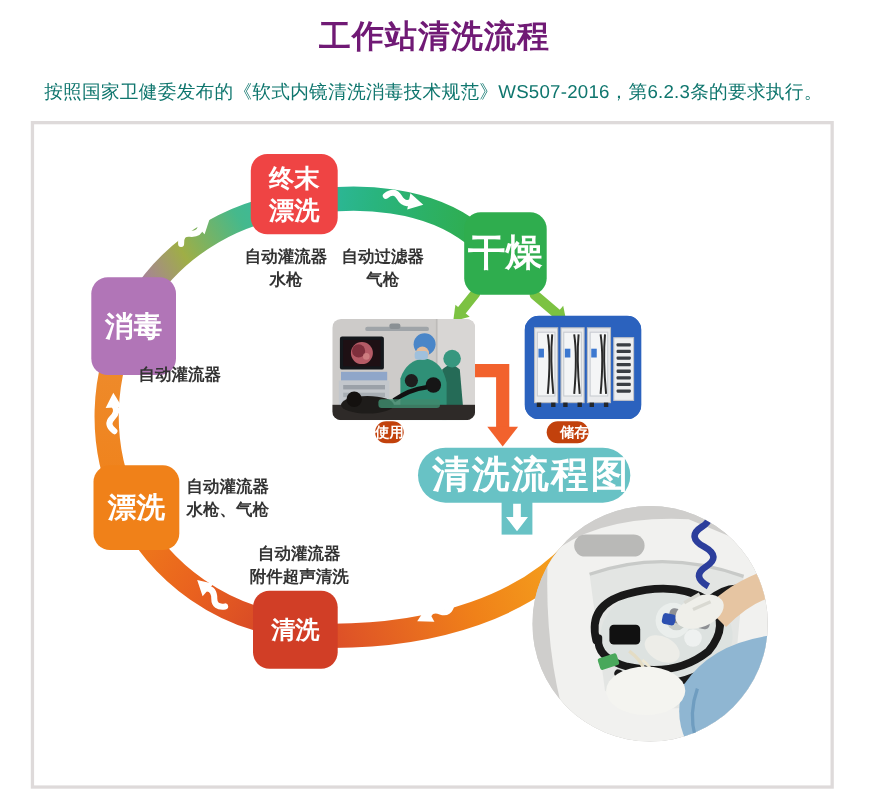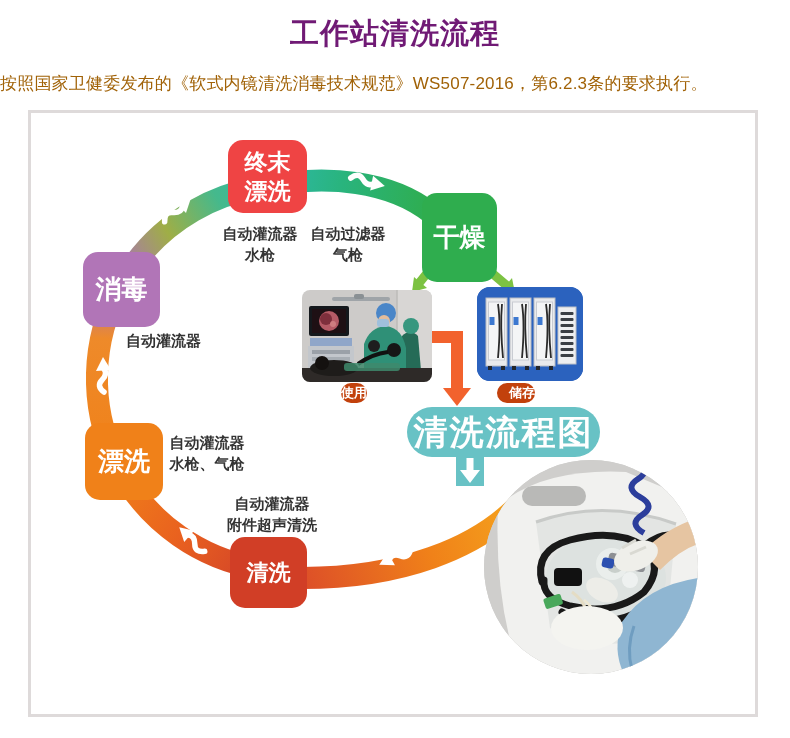--- a/index.html
+++ b/index.html
@@ -5,36 +5,36 @@
   html,body{margin:0;padding:0;background:#ffffff;}
   .canvas{
     position:relative;width:790px;height:738px;background:#ffffff;
     font-family:"Liberation Sans","DejaVu Sans",sans-serif;overflow:hidden;
   }
   .title{
     position:absolute;left:0;top:14px;width:790px;margin:0;text-align:center;
     font-size:29px;font-weight:bold;color:#701a75;letter-spacing:1px;
   }
   .subtitle{
-    position:absolute;left:0;top:72px;width:788px;margin:0;text-align:left;
-    font-size:17px;color:#a16207;letter-spacing:.2px;
+    position:absolute;left:0;top:72px;width:788px;margin:0;text-align:center;
+    font-size:17px;color:#0f766e;letter-spacing:.2px;
   }
   .frame{
     position:absolute;left:28px;top:110px;width:730px;height:607px;
     border:3px solid #DEDADA;box-sizing:border-box;background:#ffffff;
   }
   .ring{position:absolute;left:28px;top:110px;z-index:1;}
   .step{
     position:absolute;z-index:2;color:#fff;font-weight:bold;text-align:center;
     display:flex;align-items:center;justify-content:center;border-radius:15px;
     white-space:pre-line;line-height:1.25;
   }
   .step-final-rinse{left:228px;top:140px;width:79px;height:73px;background:#ef4444;font-size:23px;}
-  .step-dry{left:422px;top:193px;width:75px;height:89px;background:#2FAD4E;font-size:26px;}
-  .step-disinfect{left:83px;top:252px;width:77px;height:75px;background:#B175B7;font-size:26px;}
+  .step-dry{left:422px;top:193px;width:75px;height:75px;background:#2FAD4E;font-size:34px;}
+  .step-disinfect{left:83px;top:252px;width:77px;height:89px;background:#B175B7;font-size:26px;}
   .step-rinse{left:85px;top:423px;width:78px;height:77px;background:#F08119;font-size:26px;}
   .step-clean{left:230px;top:537px;width:77px;height:71px;background:#D13E26;font-size:22px;}
   .note{
     position:absolute;z-index:2;font-size:15px;font-weight:600;color:#333;
     line-height:1.38;white-space:pre-line;
   }
   .note-final-rinse{left:200px;top:224px;width:120px;text-align:center;}
   .note-dry{left:288px;top:224px;width:120px;text-align:center;}
   .note-disinfect{left:126px;top:331px;width:140px;text-align:left;}
   .note-rinse{left:147px;top:433px;width:120px;text-align:center;}
@@ -49,21 +49,21 @@
   }
   .pill{
     position:absolute;z-index:3;width:26px;height:20px;border-radius:10px;background:#c2410c;
     color:#fff;font-size:13px;font-weight:bold;text-align:center;line-height:20px;
   }
   .pill-use{left:341px;top:383px;}
   .pill-storage{left:497px;top:383px;padding-left:12px;}
   .banner{
     position:absolute;left:380px;top:407px;width:193px;height:50px;z-index:3;
     background:#68C2C5;border-radius:25px;color:#fff;font-size:34px;font-weight:bold;
-    letter-spacing:2px;text-align:center;line-height:50px;margin-left:27px;
+    letter-spacing:2px;text-align:right;line-height:50px;
   }
   .banner-tab{
     position:absolute;left:456px;top:455px;width:28px;height:31px;z-index:4;background:#68C2C5;
   }
   .photo-circle{
     position:absolute;left:484px;top:460px;width:214px;height:214px;border-radius:50%;
     overflow:hidden;z-index:2;background:#CFCECC;
   }
 </style>
 </head>

